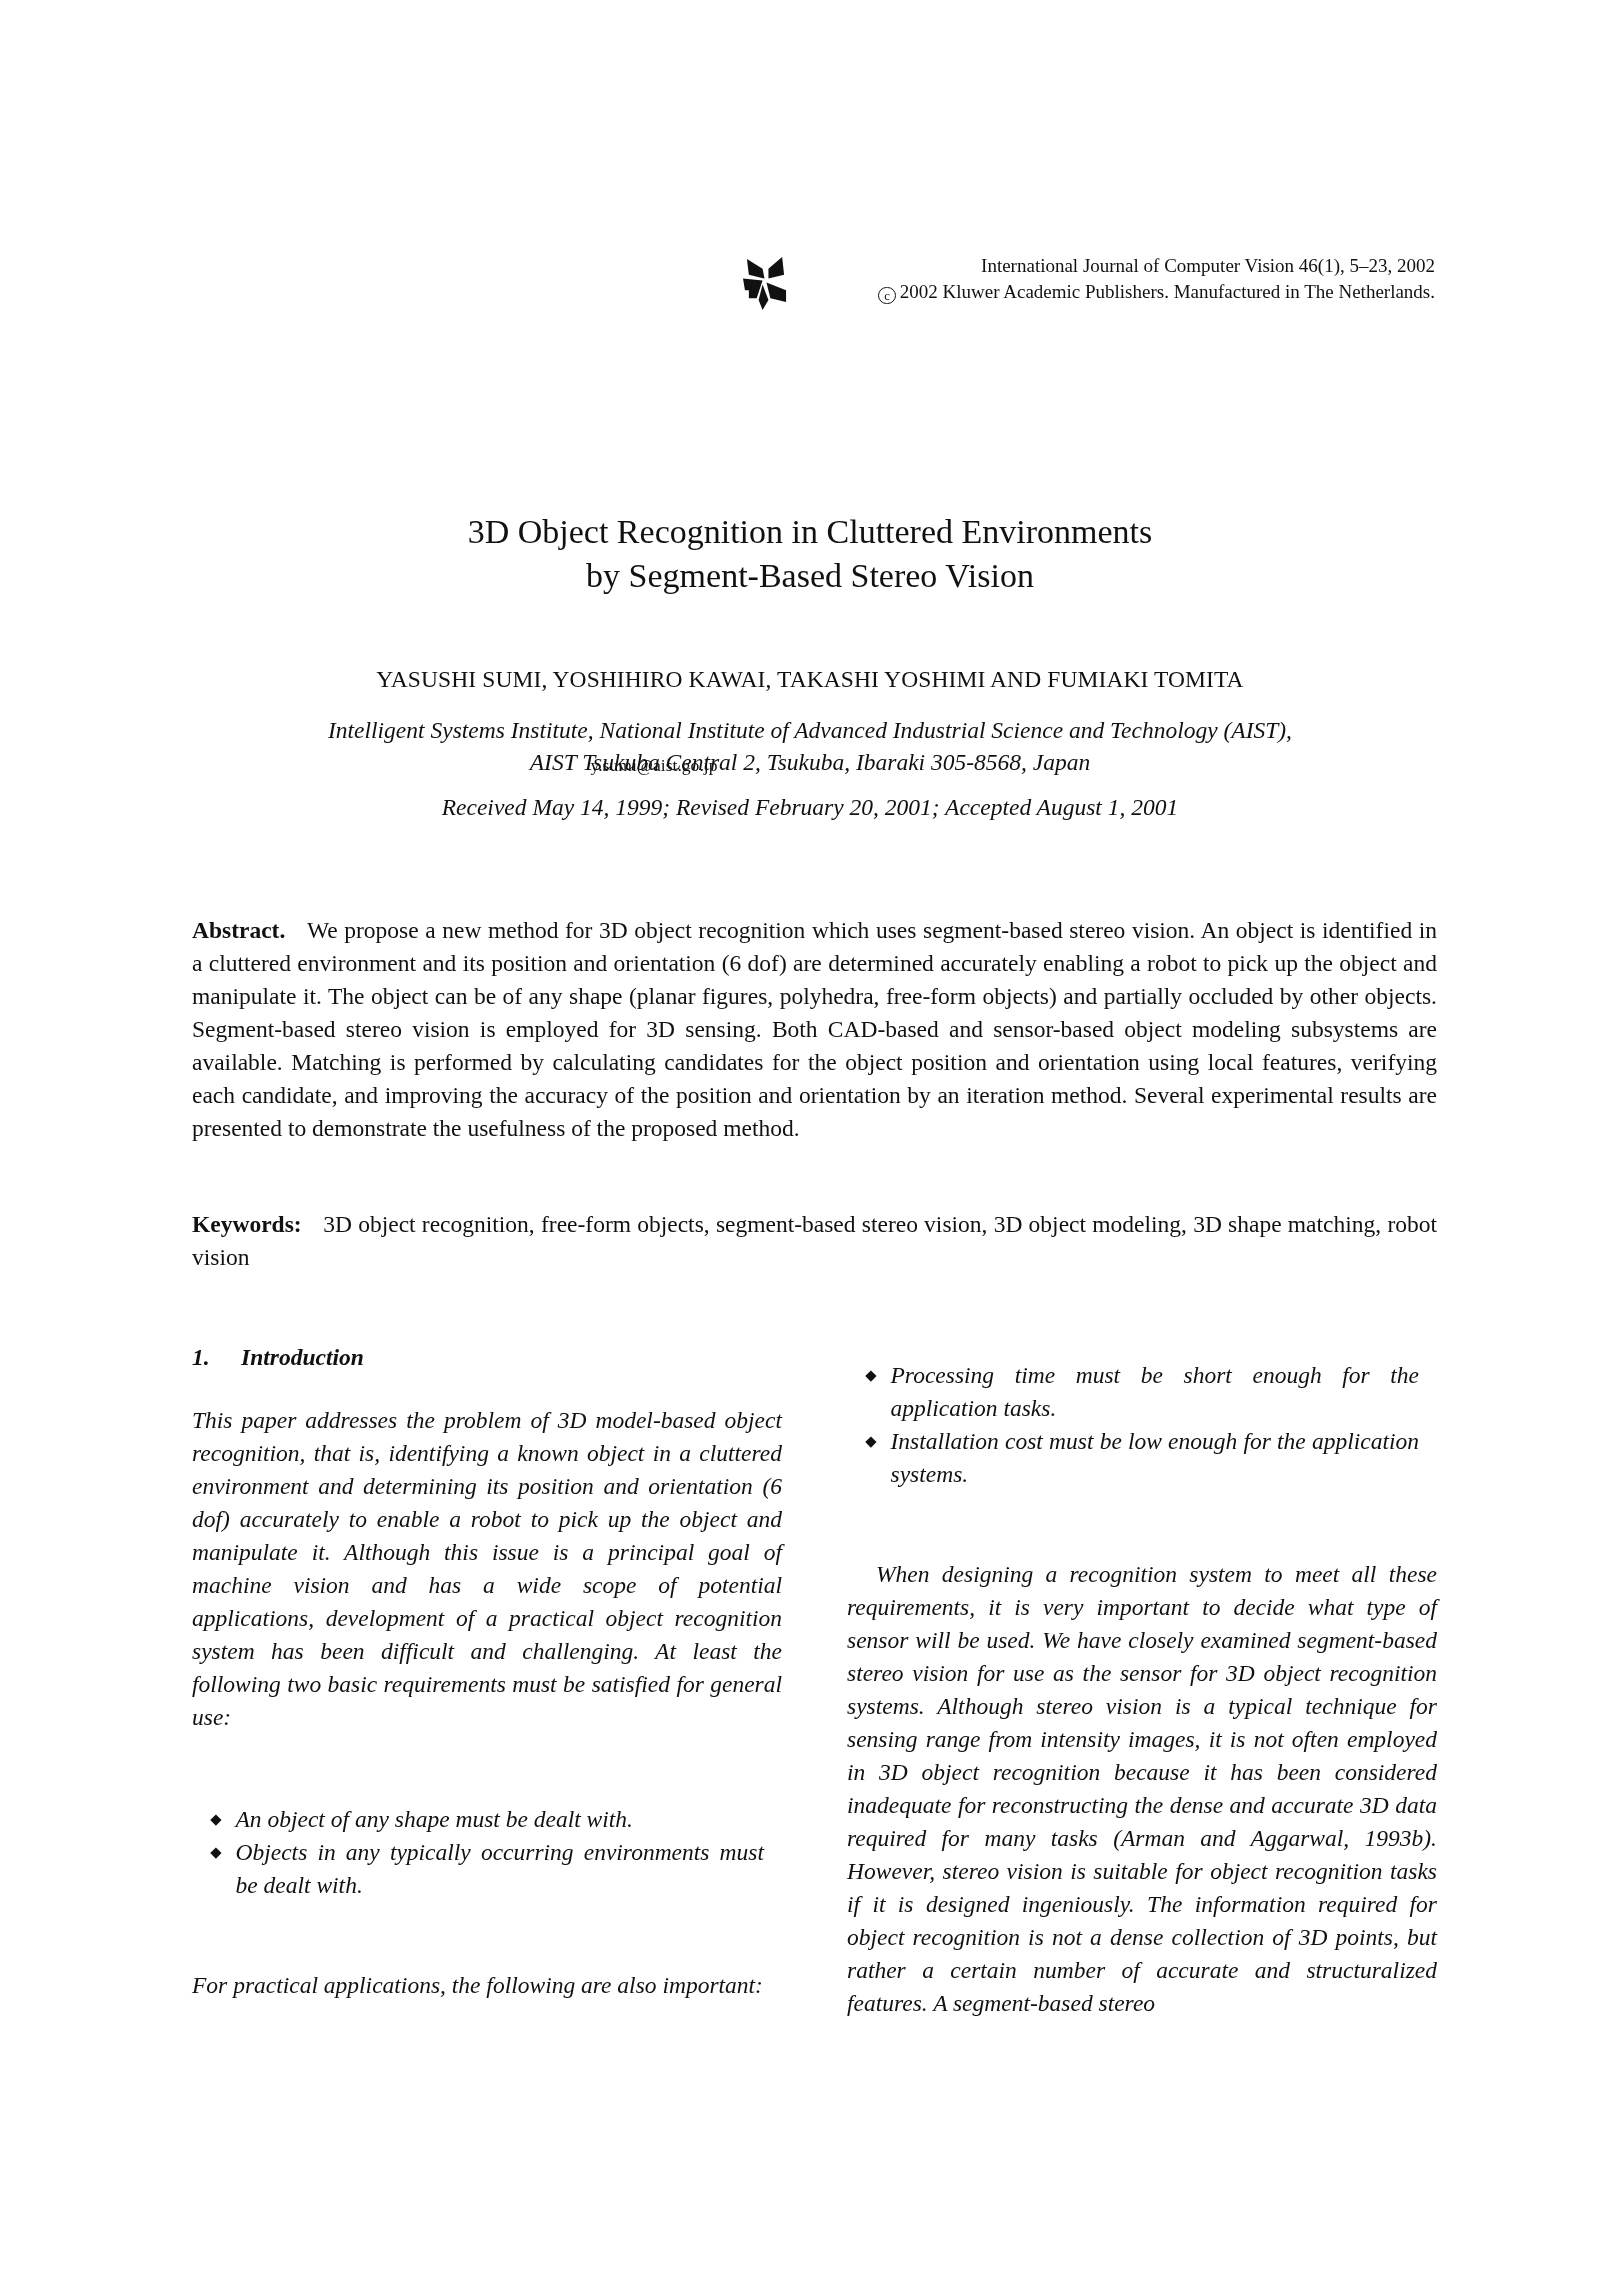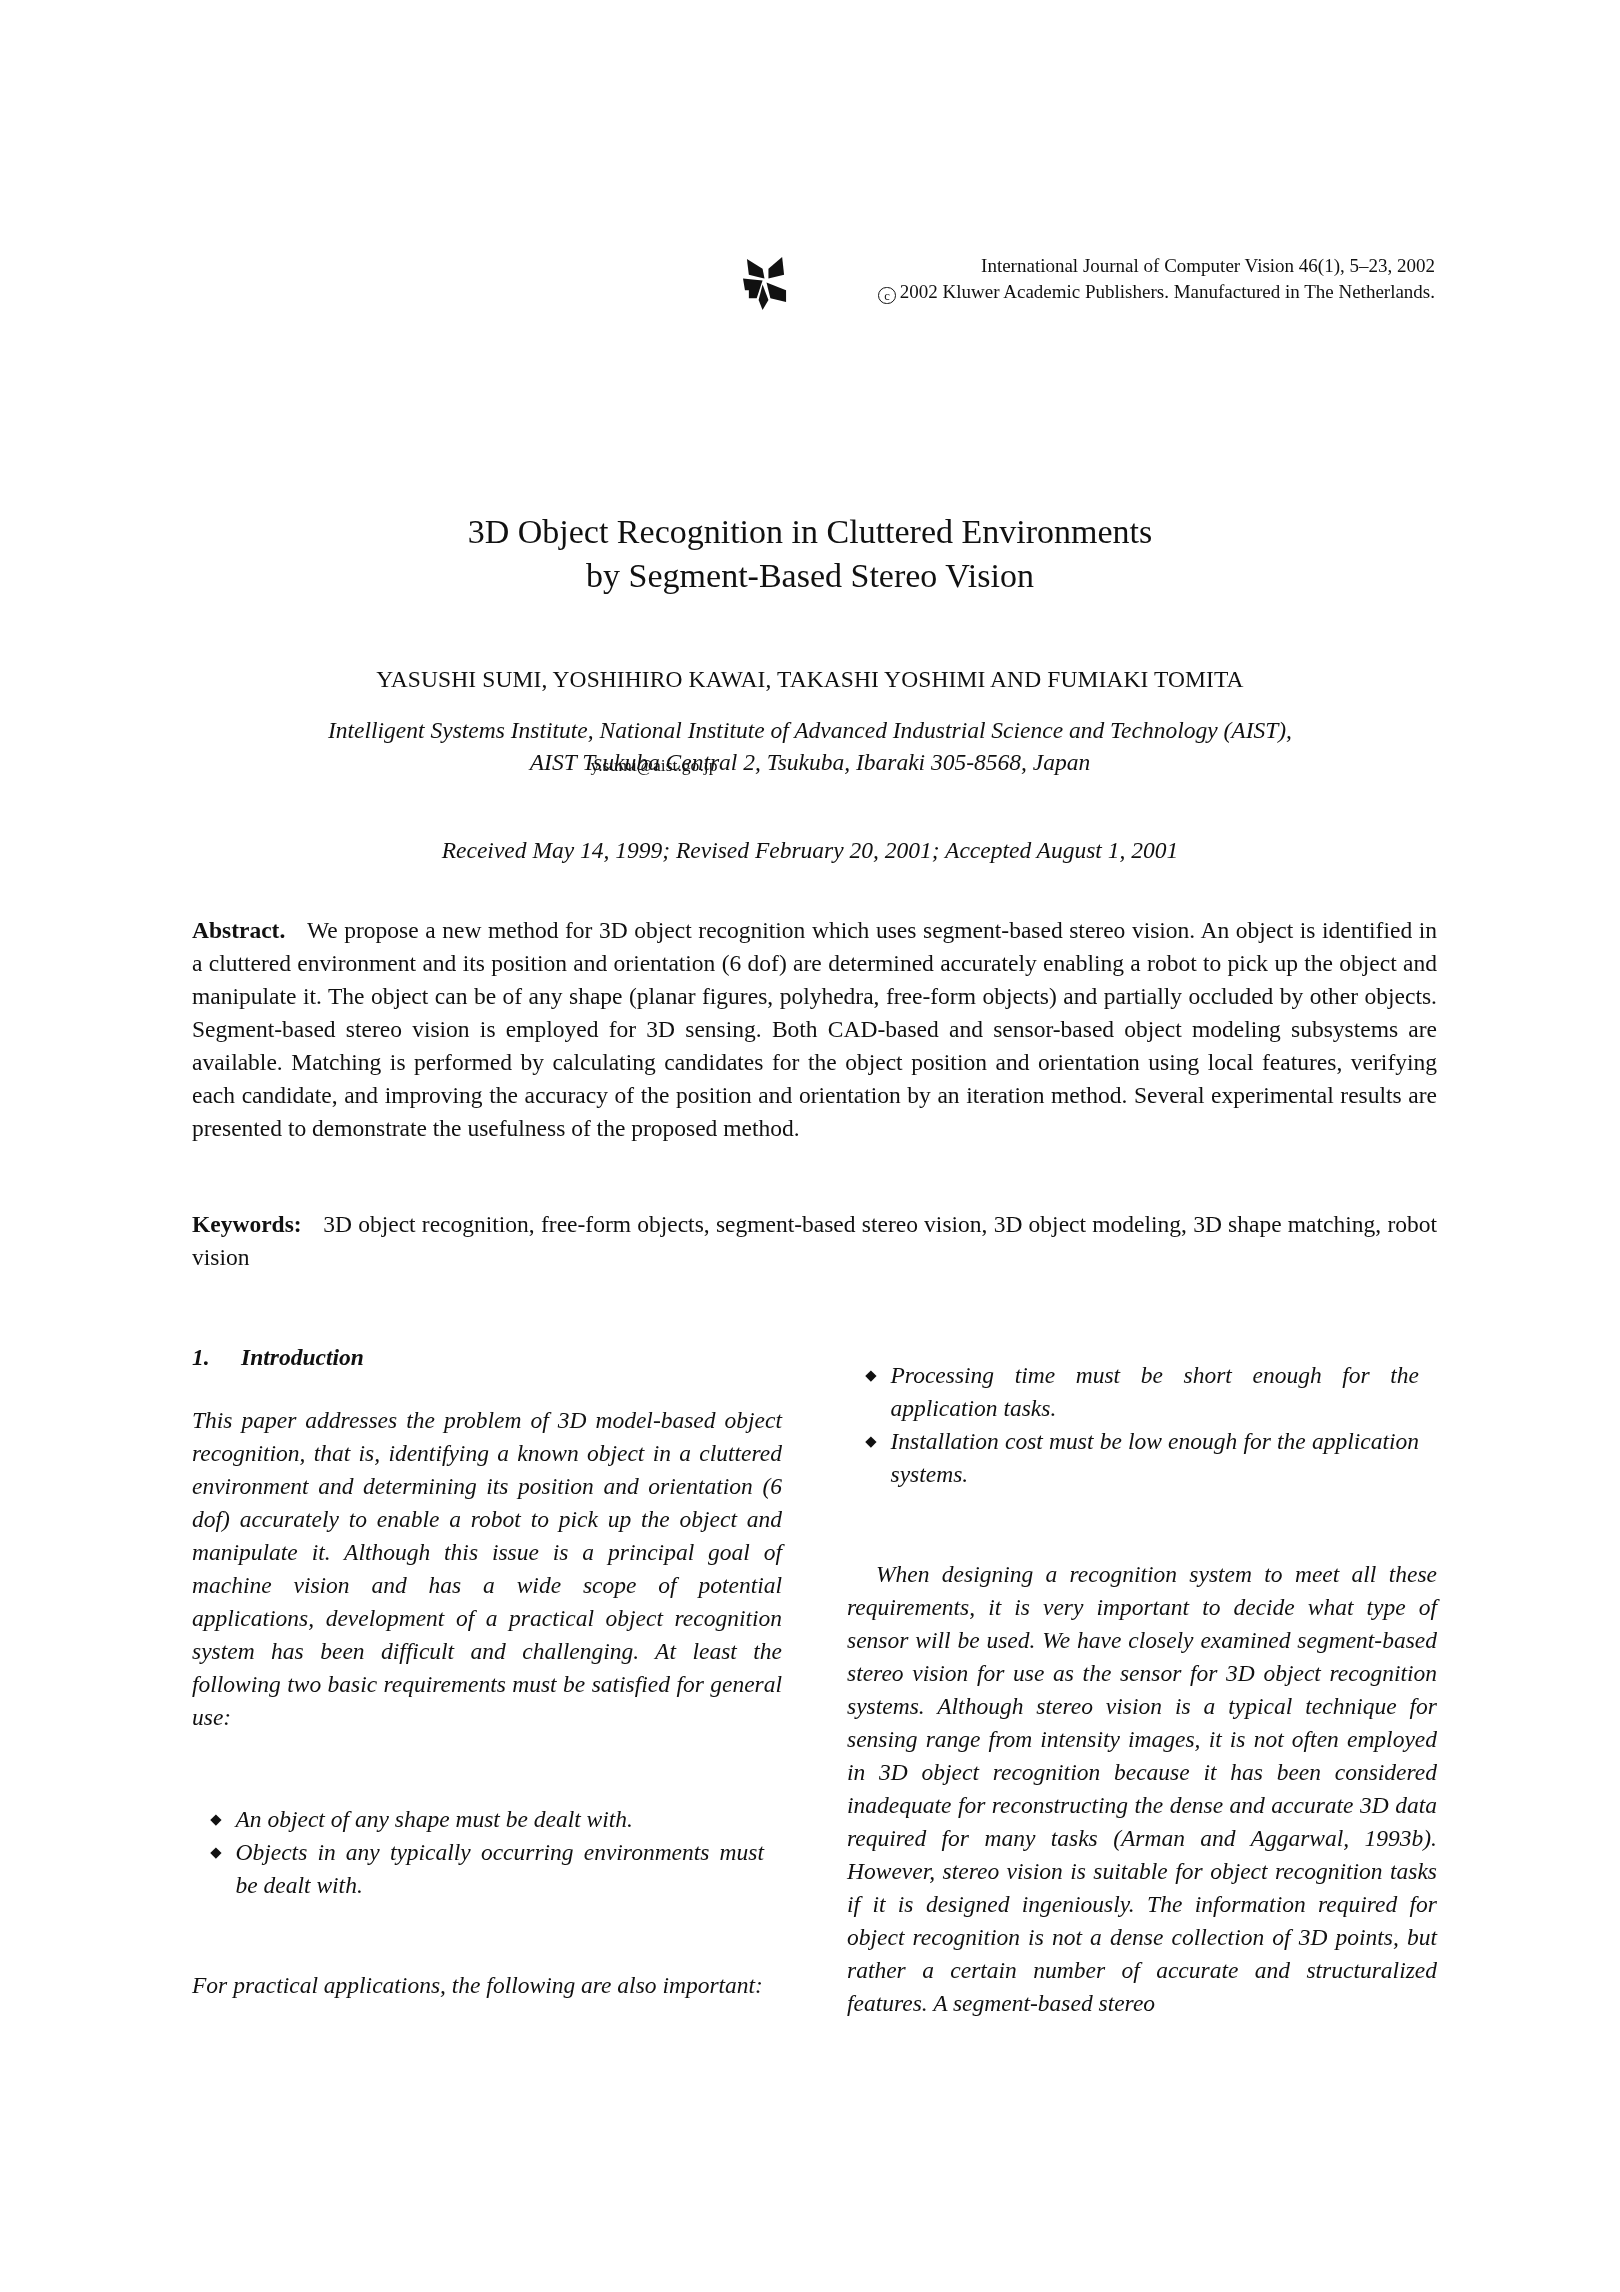--- a/index.html
+++ b/index.html
@@ -91,21 +91,21 @@
       width: 1308px;
       top: 753px;
       text-align: center;
       font-size: 17.6px;
       line-height: 25.5px;
     }
     .dates {
       position: absolute;
       left: 0;
       width: 1620px;
-      top: 835px;
+      top: 792px;
       text-align: center;
       font-style: italic;
       font-size: 23.5px;
       line-height: 31px;
     }
 
     
     .abstract, .keywords {
       position: absolute;
       left: 192px;

